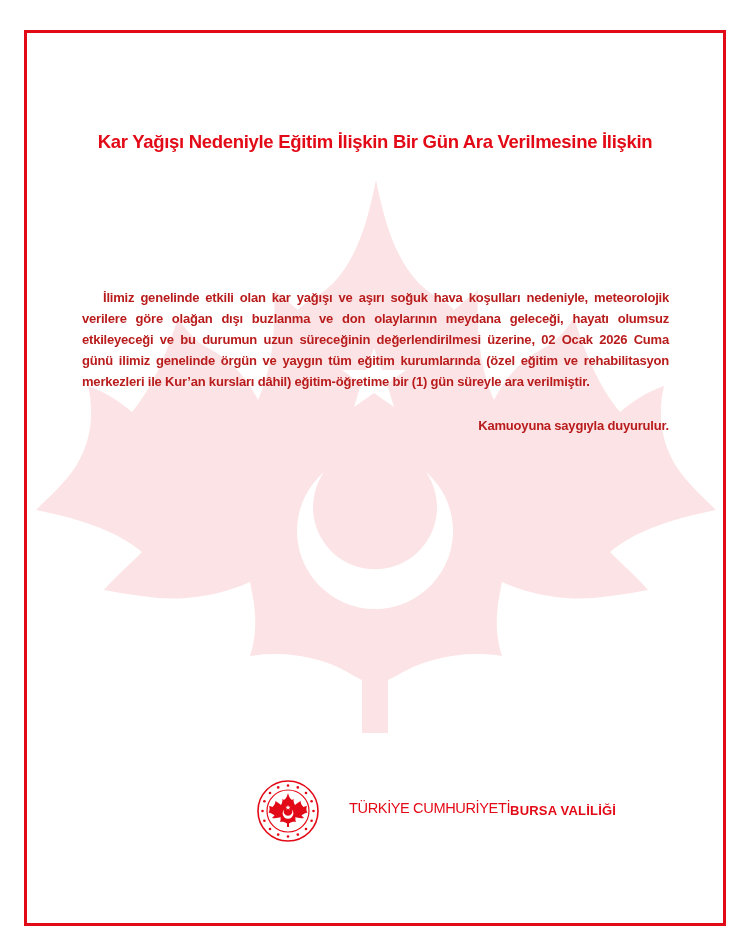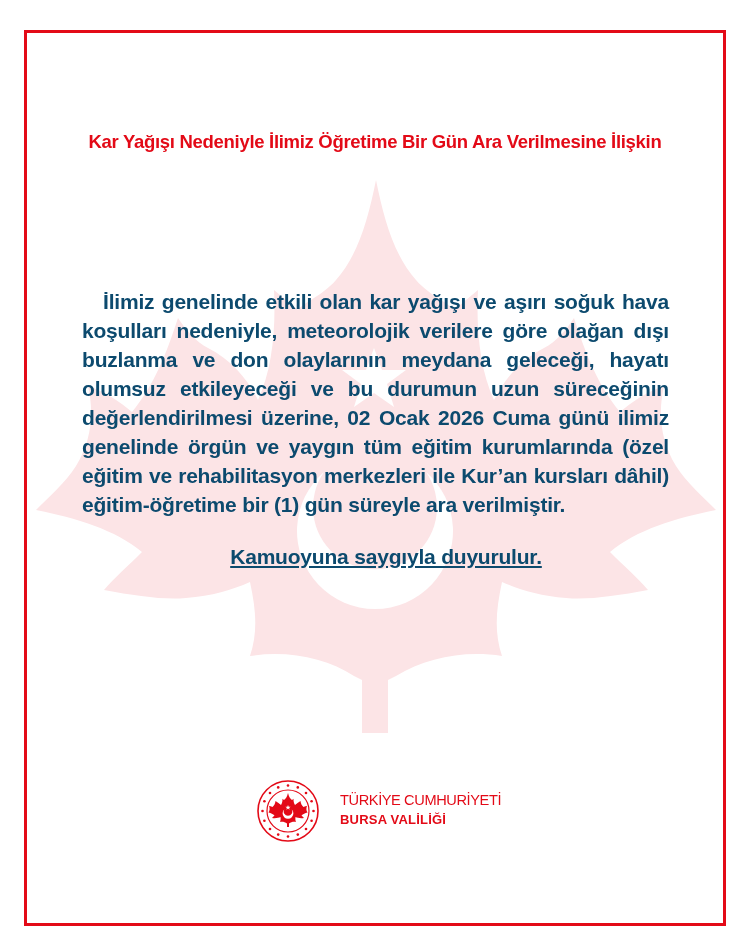--- a/index.html
+++ b/index.html
@@ -43,54 +43,53 @@
       line-height: 35px;
       letter-spacing: -0.3px;
       z-index: 2;
     }
     .title span { display: block; }
     .body-text {
       position: absolute;
       left: 82px;
       width: 587px;
       top: 287px;
-      color: #0c4a6e;
+      color: #b91c1c;
       font-weight: bold;
-      font-size: 21px;
-      line-height: 29px;
+      font-size: 13px;
+      line-height: 21px;
       letter-spacing: -0.2px;
       z-index: 2;
     }
     .body-text p {
       margin: 0 0 23px 0;
       text-align: justify;
       text-indent: 21px;
     }
     .body-text p.closing {
-      text-align: center;
-      text-decoration: underline;
+      text-align: right;
     }
     .logo {
       position: absolute;
       left: 256px;
       top: 778px;
       height: 66px;
       display: flex;
       align-items: center;
       z-index: 2;
     }
     .logo-emblem {
       width: 64px;
       height: 64px;
       flex: 0 0 auto;
     }
     .logo-text {
-      margin-left: 20px;
+      margin-left: 29px;
       display: flex;
-      flex-direction: column;
+      flex-direction: row;
       color: #e30a17;
     }
     .logo-line1 {
       font-size: 14.6px;
       line-height: 17px;
       letter-spacing: -0.4px;
       font-weight: normal;
     }
     .logo-line2 {
       font-size: 13px;
@@ -148,21 +147,21 @@
 
   <path fill="#ffffff" d="
     M 318 262
     A 78 78 0 1 0 420 262
     A 62 62 0 1 1 318 262 Z" transform="translate(-30,30)"></path>
 
   <polygon fill="#ffffff" points="338,168 346,190 370,190 351,204 358,227 338,213 318,227 325,204 306,190 330,190"></polygon>
 </svg>
 
 <div class="title">
-  <span>Kar Yağışı Nedeniyle İlimiz Öğretime Bir Gün Ara Verilmesine İlişkin</span>
+  <span>Kar Yağışı Nedeniyle Eğitim İlişkin Bir Gün Ara Verilmesine İlişkin</span>
 </div>
 
 <div class="body-text">
   <p>İlimiz genelinde etkili olan kar yağışı ve aşırı soğuk hava koşulları nedeniyle, meteorolojik verilere göre olağan dışı buzlanma ve don olaylarının meydana geleceği, hayatı olumsuz etkileyeceği ve bu durumun uzun süreceğinin değerlendirilmesi üzerine, 02 Ocak 2026 Cuma günü ilimiz genelinde örgün ve yaygın tüm eğitim kurumlarında (özel eğitim ve rehabilitasyon merkezleri ile Kur’an kursları dâhil) eğitim-öğretime bir (1) gün süreyle ara verilmiştir.</p>
   <p class="closing">Kamuoyuna saygıyla duyurulur.</p>
 </div>
 
 <div class="logo">
   <svg class="logo-emblem" viewBox="0 0 64 64" xmlns="http://www.w3.org/2000/svg">
     <circle cx="32" cy="32" r="30" fill="none" stroke="#e30a17" stroke-width="1.6"></circle>

